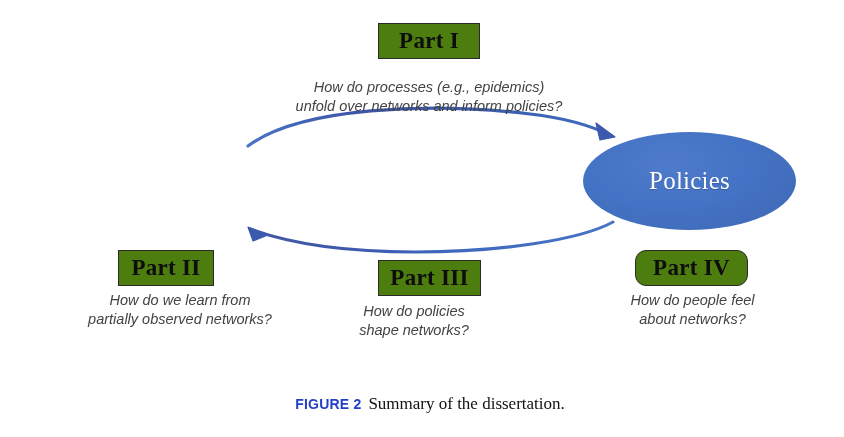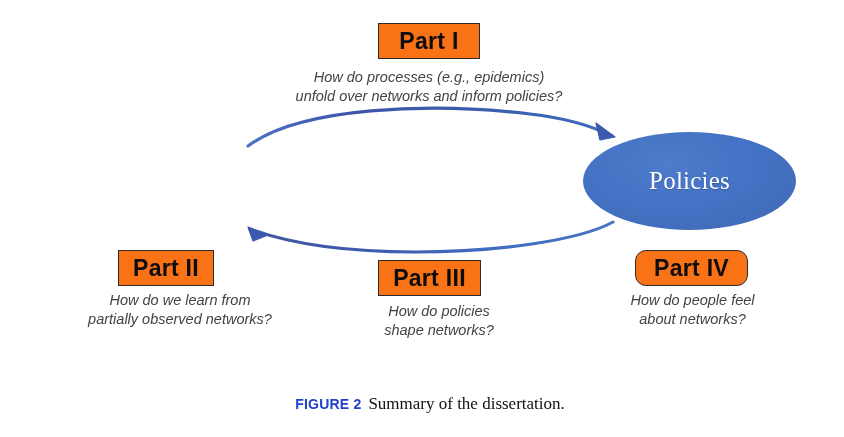--- a/index.html
+++ b/index.html
@@ -65,49 +65,50 @@
     font-family: Liberation Serif, serif;
   }
   .node-label {
     display: block;
     text-shadow: 0 1px 1px rgba(25,55,110,0.35);
   }
 
   
   .part-box {
     position: absolute;
-    background: #f97316;
+    background: #4d7c0f;
     border: 1.6px solid #2b2b2b;
     box-sizing: border-box;
     display: flex;
     align-items: center;
     justify-content: center;
     font-weight: bold;
     font-size: 23px;
     color: #0d0d0d;
     letter-spacing: 0.3px;
+    font-family: Liberation Serif, serif;
   }
   #part-1-box  { left: 378px; top: 23px;  width: 102px; height: 36px; }
   #part-2-box  { left: 118px; top: 250px; width: 96px; height: 36px; }
   #part-3-box  { left: 378px; top: 260px; width: 103px; height: 36px; text-align: center; }
   #part-4-box  { left: 635px; top: 250px; width: 113px; height: 36px; border-radius: 11px; }
 
   
   .part-caption {
     position: absolute;
     font-style: italic;
     font-size: 14.5px;
     line-height: 1.28;
     color: #434343;
     text-align: center;
     white-space: pre-line;
   }
-  #part-1-caption { left: 259px; top: 68px;  width: 340px; }
+  #part-1-caption { left: 259px; top: 78px;  width: 340px; }
   #part-2-caption { left: 60px;  top: 291px; width: 240px; }
-  #part-3-caption { left: 359px; top: 302px; width: 160px; }
+  #part-3-caption { left: 334px; top: 302px; width: 160px; }
   #part-4-caption { left: 600px; top: 291px; width: 185px; }
 
   
   #figure-caption {
     position: absolute;
     left: 8px;
     top: 394px;
     width: 844px;
     text-align: center;
     white-space: nowrap;

